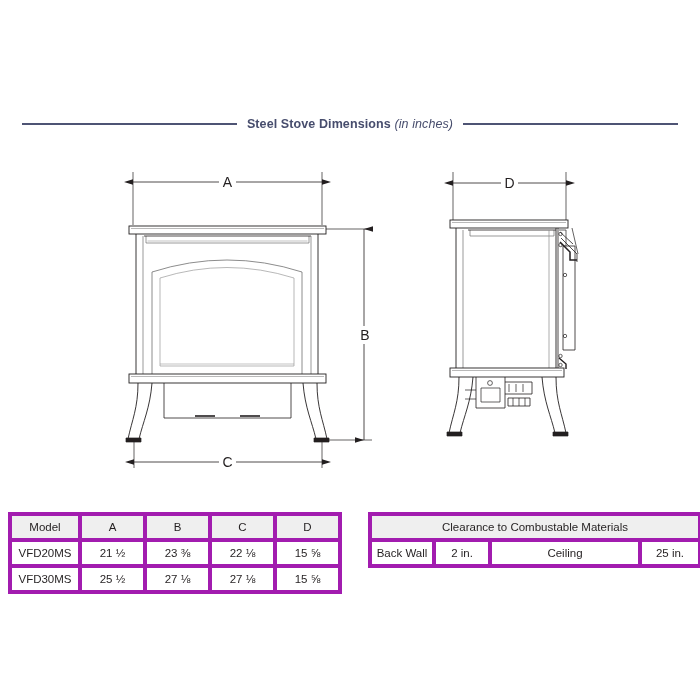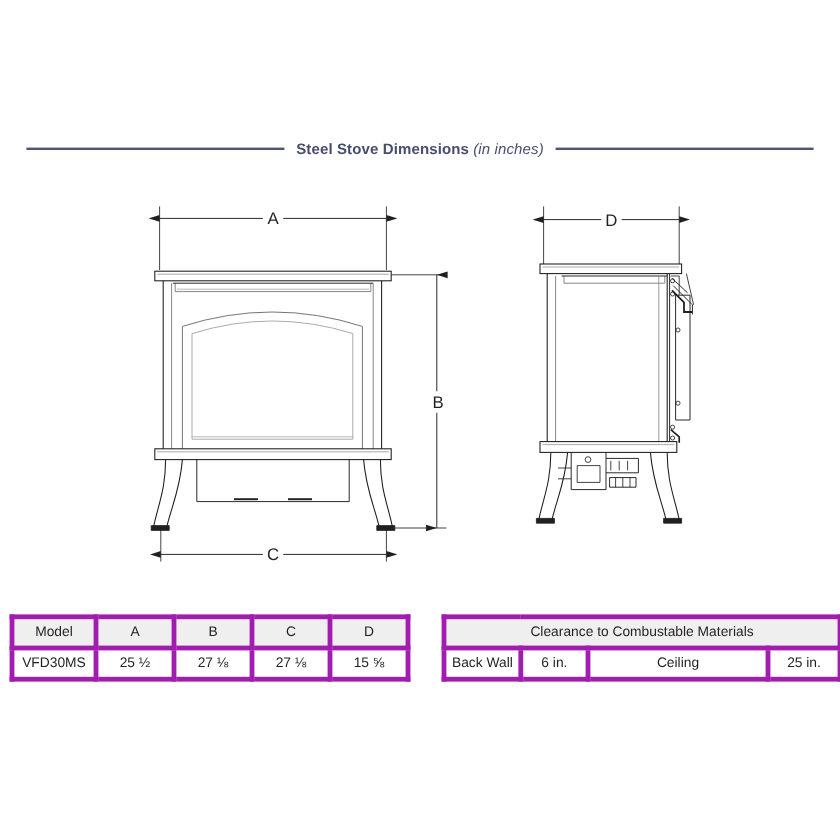--- a/index.html
+++ b/index.html
@@ -270,20 +270,27 @@
       <tr>
         <th>Model</th>
         <th>A</th>
         <th>B</th>
         <th>C</th>
         <th>D</th>
       </tr>
     </thead>
     <tbody>
       <tr>
+        <td>VFD20MS</td>
+        <td class="frac">21 ½</td>
+        <td class="frac">23 ⅜</td>
+        <td class="frac">22 ⅛</td>
+        <td class="frac">15 ⅝</td>
+      </tr>
+      <tr>
         <td>VFD30MS</td>
         <td class="frac">25 ½</td>
         <td class="frac">27 ⅛</td>
         <td class="frac">27 ⅛</td>
         <td class="frac">15 ⅝</td>
       </tr>
     </tbody>
   </table>
 
   <table class="tbl" id="table-clearance">
@@ -294,20 +301,20 @@
         <col class="c-v2">
     </colgroup>
     <thead>
       <tr>
         <th colspan="4">Clearance to Combustable Materials</th>
       </tr>
     </thead>
     <tbody>
       <tr>
         <td>Back Wall</td>
-        <td>6 in.</td>
+        <td>2 in.</td>
         <td>Ceiling</td>
         <td>25 in.</td>
       </tr>
     </tbody>
   </table>
 
 </div>
 
 </body></html>

